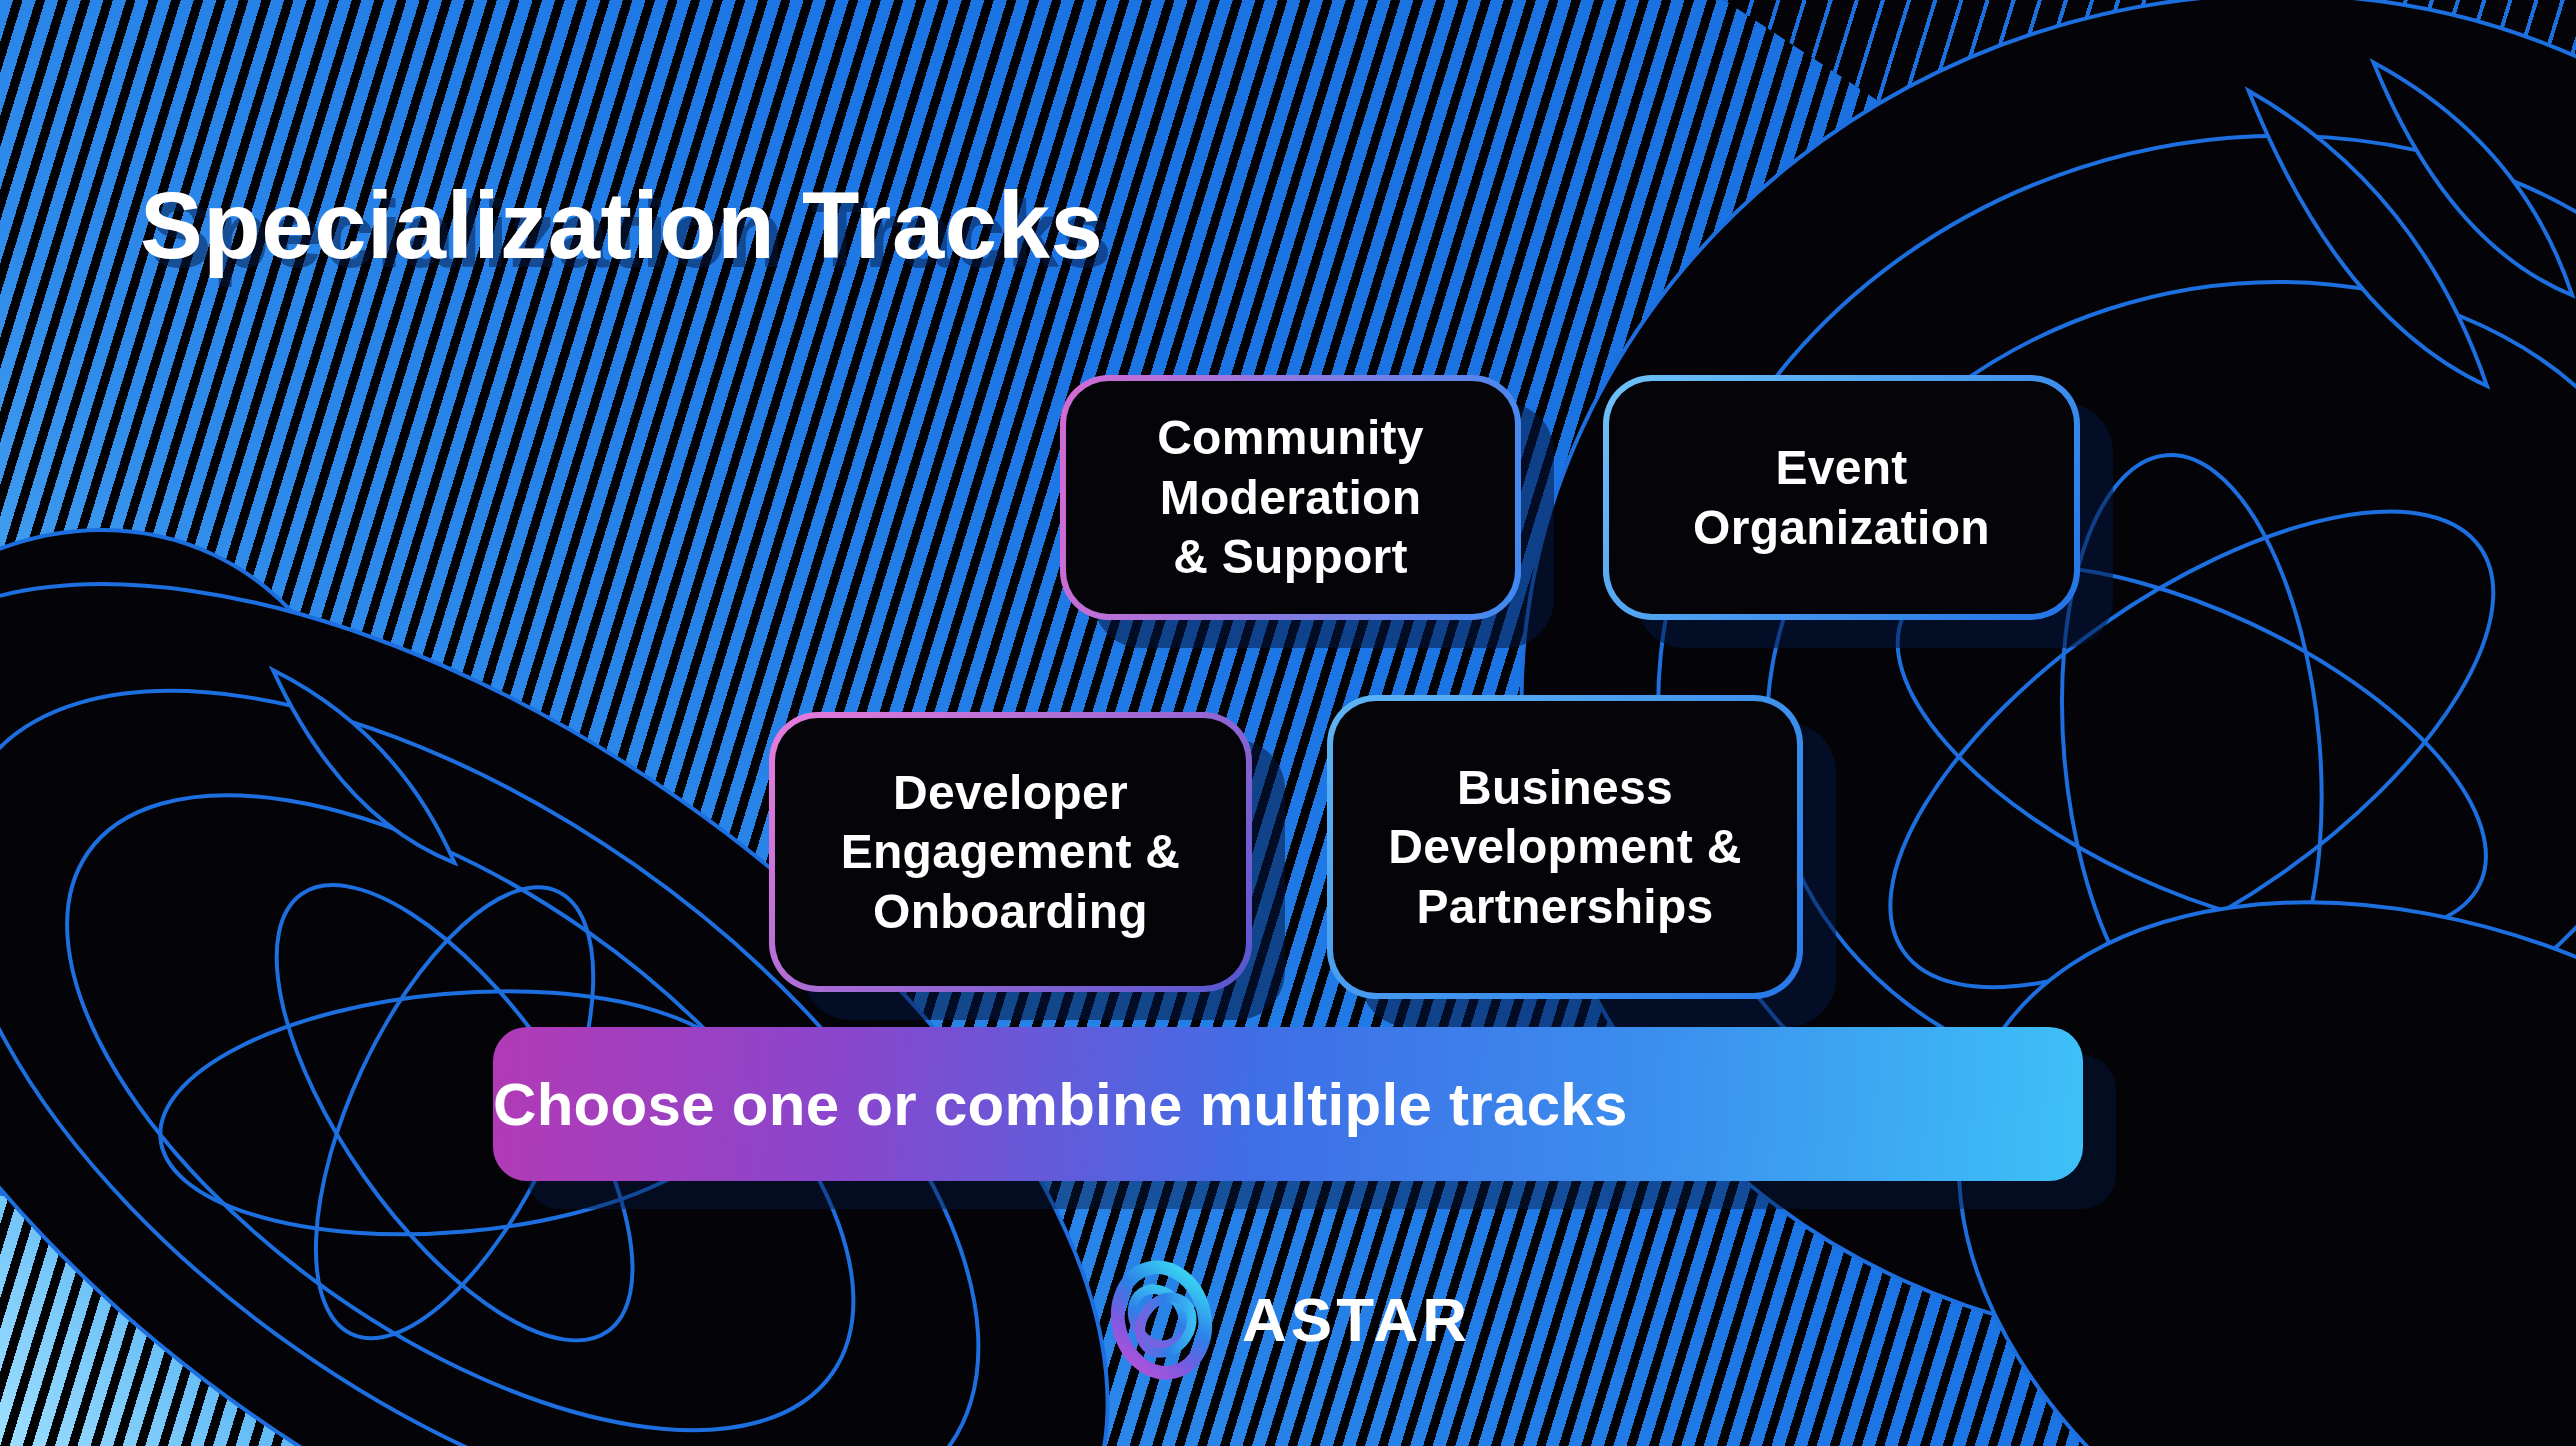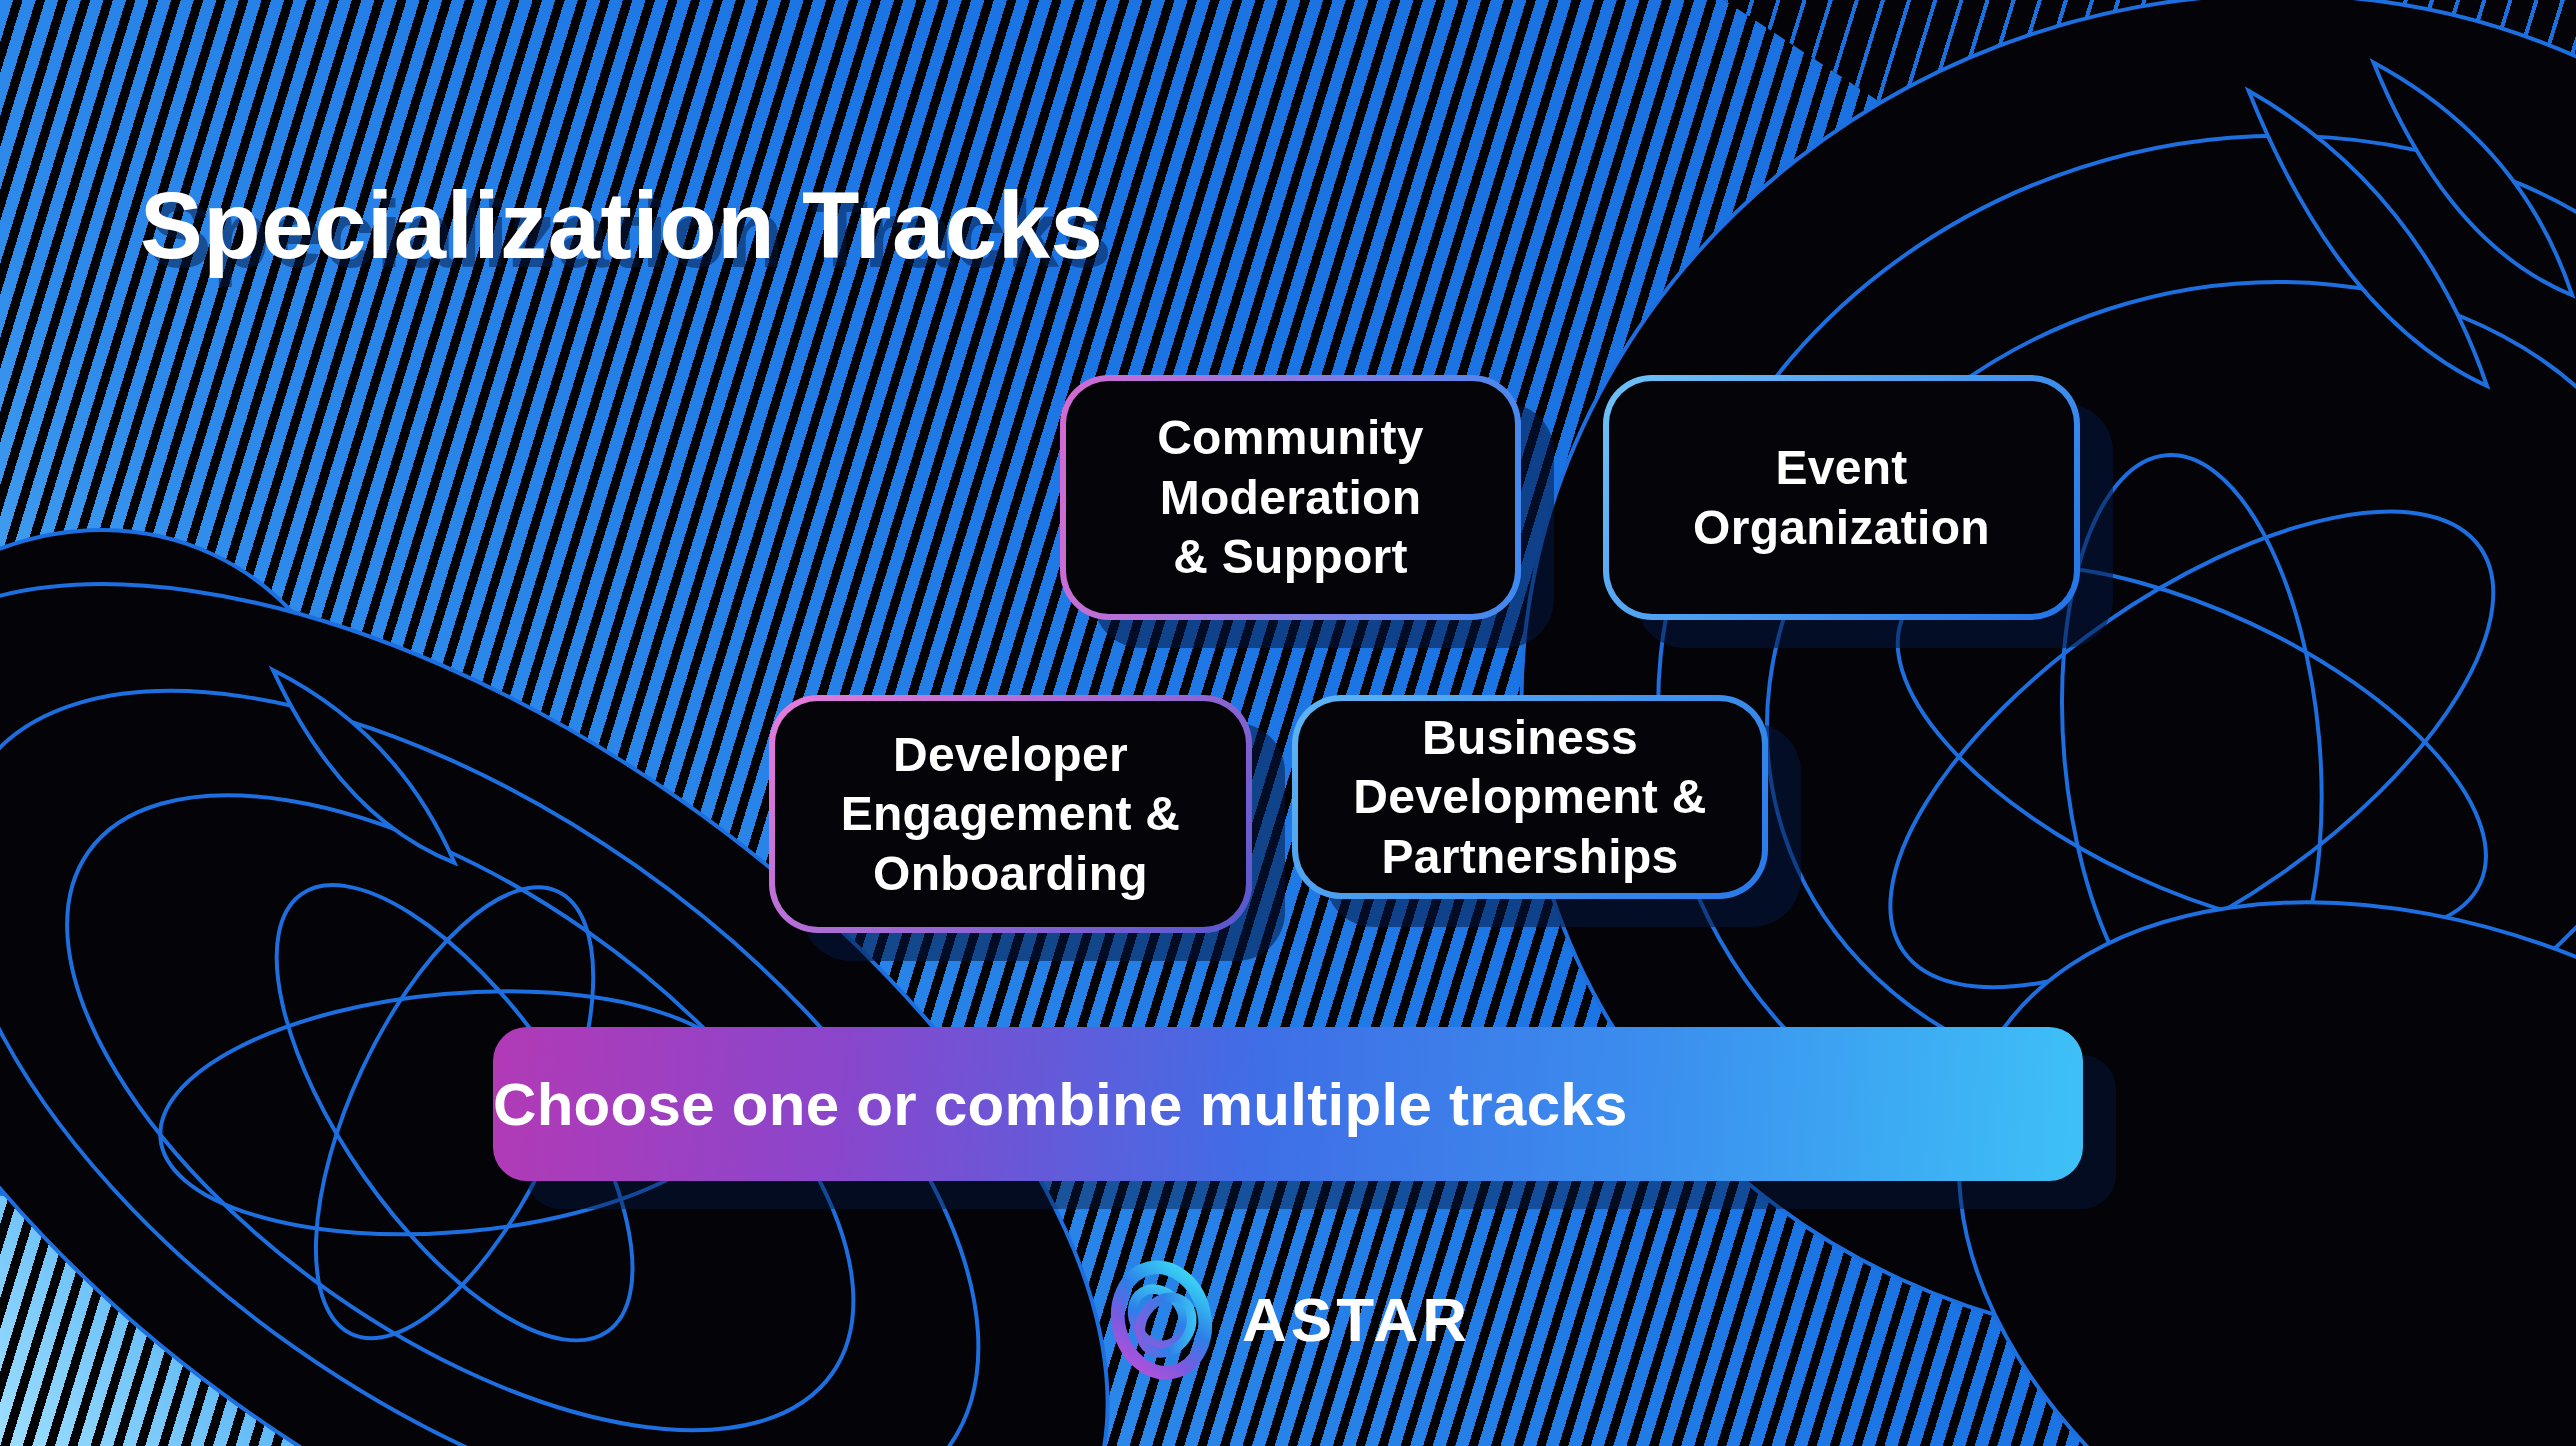--- a/index.html
+++ b/index.html
@@ -85,22 +85,22 @@
     font-size: 48px;
     font-weight: 700;
     line-height: 1.24;
     text-align: center;
     white-space: pre-line;
     letter-spacing: 0.3px;
   }
   .t1 { left:  498px; top:  375px; width: 477px; height: 245px; }
   .t2 { left: 1060px; top:  375px; width: 461px; height: 245px; }
   .t3 { left: 1603px; top:  375px; width: 477px; height: 245px; }
-  .t4 { left: 769px; top: 695px; width: 483px; height: 238px; }
-  .t5 { left: 1292px; top: 695px; width: 476px; height: 204px; }
+  .t4 { left: 769px; top: 712px; width: 483px; height: 280px; }
+  .t5 { left: 1327px; top: 695px; width: 476px; height: 304px; }
 
   
   .banner {
     position: absolute;
     left: 493px;
     top: 1027px;
     width: 1590px;
     height: 154px;
     border-radius: 34px;
     display: flex;

